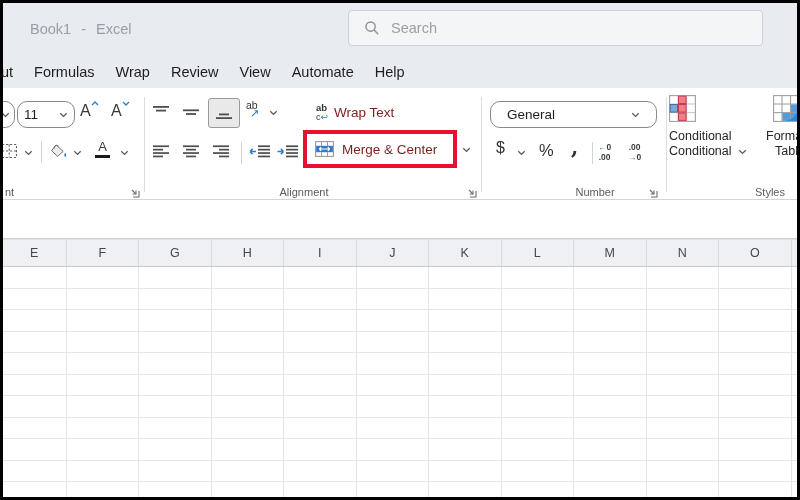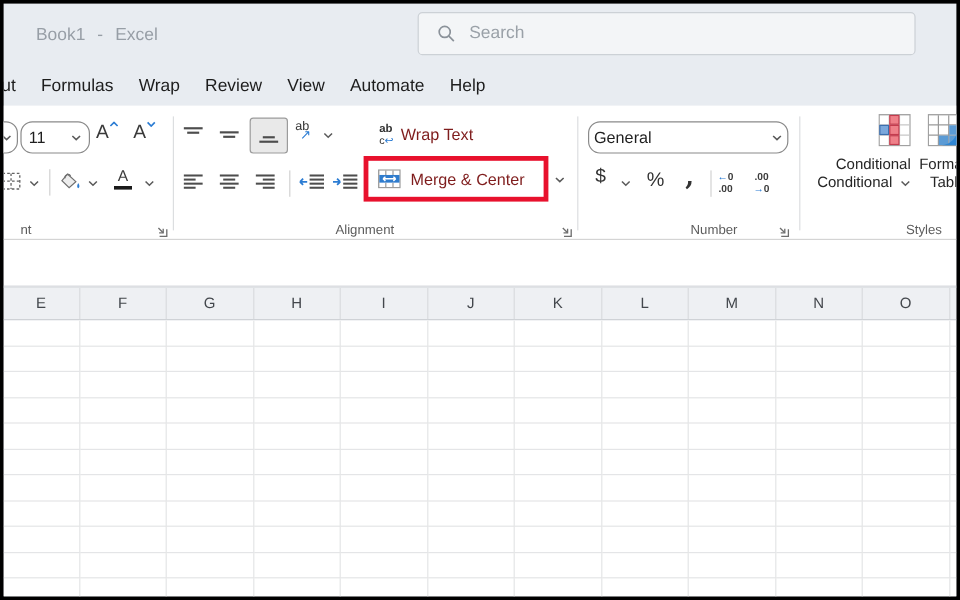--- a/index.html
+++ b/index.html
@@ -38,21 +38,21 @@
   .fontcolor .fc-bar{width:15px;height:3.5px;background:#1a1a1a;margin-top:1.5px}
   .ori{display:flex;flex-direction:column;align-items:flex-start;cursor:pointer;line-height:9px}
   .ori .g{font-size:10.5px;color:#333}
   .ori .ori-arrow{font-size:11px;margin-left:4px;margin-top:-1px}
   .wrapic{display:flex;flex-direction:column;align-items:flex-start;line-height:8.5px}
   .wrapic .t{font-size:9.5px;color:#333;font-weight:600}
   .wrapic .b{font-size:9px;color:#333}
   .merge-box{position:absolute;left:300px;top:42px;width:154px;height:38px;border:4px solid #e8112d;background:#fff;display:flex;align-items:center;padding-left:8px;gap:8px;cursor:pointer}
   .decic{display:flex;flex-direction:column;align-items:center;font-size:8.5px;line-height:9.5px;color:#3c3c3c;font-weight:700;cursor:pointer}
   .sym{position:absolute;color:#333;cursor:pointer}
-  .styles-block{position:absolute;text-align:right;cursor:pointer}
+  .styles-block{position:absolute;text-align:left;cursor:pointer}
   .styles-lines{font-size:12.5px;line-height:15px;color:#262626;margin-top:3px;white-space:nowrap}
 
   
   .fband{position:absolute;left:0;top:197px;width:794px;height:39px;background:#fff;border-bottom:1px solid #d0d3d7}
   .cols{position:absolute;left:0;top:236px;width:794px;height:28px;background:#eef0f3;border-top:1px solid #dfe2e5;border-bottom:1px solid #c7cbcf;display:flex}
   .col-h{width:72.5px;flex:none;border-right:1px solid #d9dbde;display:flex;align-items:center;justify-content:center;font-size:12.5px;color:#43474c;cursor:pointer}
   .col-h:first-child{width:63.5px}
   .col-h.filler{flex:1;border-right:none}
   .grid{position:absolute;left:0;top:264px;width:794px;height:230px;background:#fff;overflow:hidden}
   .grow{display:flex;height:21.5px}
@@ -136,21 +136,21 @@
     </div>
     <div class="fontcolor abs" style="left:92px;top:53px">
       <span class="fc-a">A</span>
       <div class="fc-bar"></div>
     </div>
     <div class="rbtn abs" style="left:117px;top:62px">
       <svg width="9" height="6" viewBox="0 0 9 6">
           <path d="M1.3 1.3 L4.5 4.4 L7.7 1.3" fill="none" stroke="#5a5a5a" stroke-width="1.3"></path>
         </svg>
     </div>
-    <div class="glabel" style="left:14px">nt</div>
+    <div class="glabel" style="left:2px">nt</div>
     <div class="launcher" style="left:126px;top:99px">
       <svg width="11" height="11" viewBox="0 0 11 11">
           <path d="M10 4 V10 H4" fill="none" stroke="#6e6e6e" stroke-width="1.1"></path>
           <path d="M3 3 L7 7" stroke="#6e6e6e" stroke-width="1.1"></path>
           <path d="M7 3.6 V7 H3.6" fill="none" stroke="#6e6e6e" stroke-width="1.1"></path>
         </svg>
     </div>
     <div class="gdiv" style="left:141px"></div>
 
     <div class="rbtn abs" style="left:150px;top:17px">
@@ -253,21 +253,21 @@
     <div class="glabel" style="left:266px;width:70px">Alignment</div>
     <div class="launcher" style="left:463px;top:99px">
       <svg width="11" height="11" viewBox="0 0 11 11">
           <path d="M10 4 V10 H4" fill="none" stroke="#6e6e6e" stroke-width="1.1"></path>
           <path d="M3 3 L7 7" stroke="#6e6e6e" stroke-width="1.1"></path>
           <path d="M7 3.6 V7 H3.6" fill="none" stroke="#6e6e6e" stroke-width="1.1"></path>
         </svg>
     </div>
     <div class="gdiv" style="left:478px"></div>
 
-    <div class="boxfield" style="left:487px;top:13px;width:167px;height:27px;padding:0 4px">
+    <div class="boxfield" style="left:487px;top:13px;width:167px;height:27px;padding:0 16px">
       <span>General</span>
       <svg width="9" height="6" viewBox="0 0 9 6">
           <path d="M1.3 1.3 L4.5 4.4 L7.7 1.3" fill="none" stroke="#5a5a5a" stroke-width="1.3"></path>
         </svg>
     </div>
     <span class="sym" style="left:493px;top:51px;font-size:16px">$</span>
     <div class="rbtn abs" style="left:514px;top:62px">
       <svg width="9" height="6" viewBox="0 0 9 6">
           <path d="M1.3 1.3 L4.5 4.4 L7.7 1.3" fill="none" stroke="#5a5a5a" stroke-width="1.3"></path>
         </svg>

